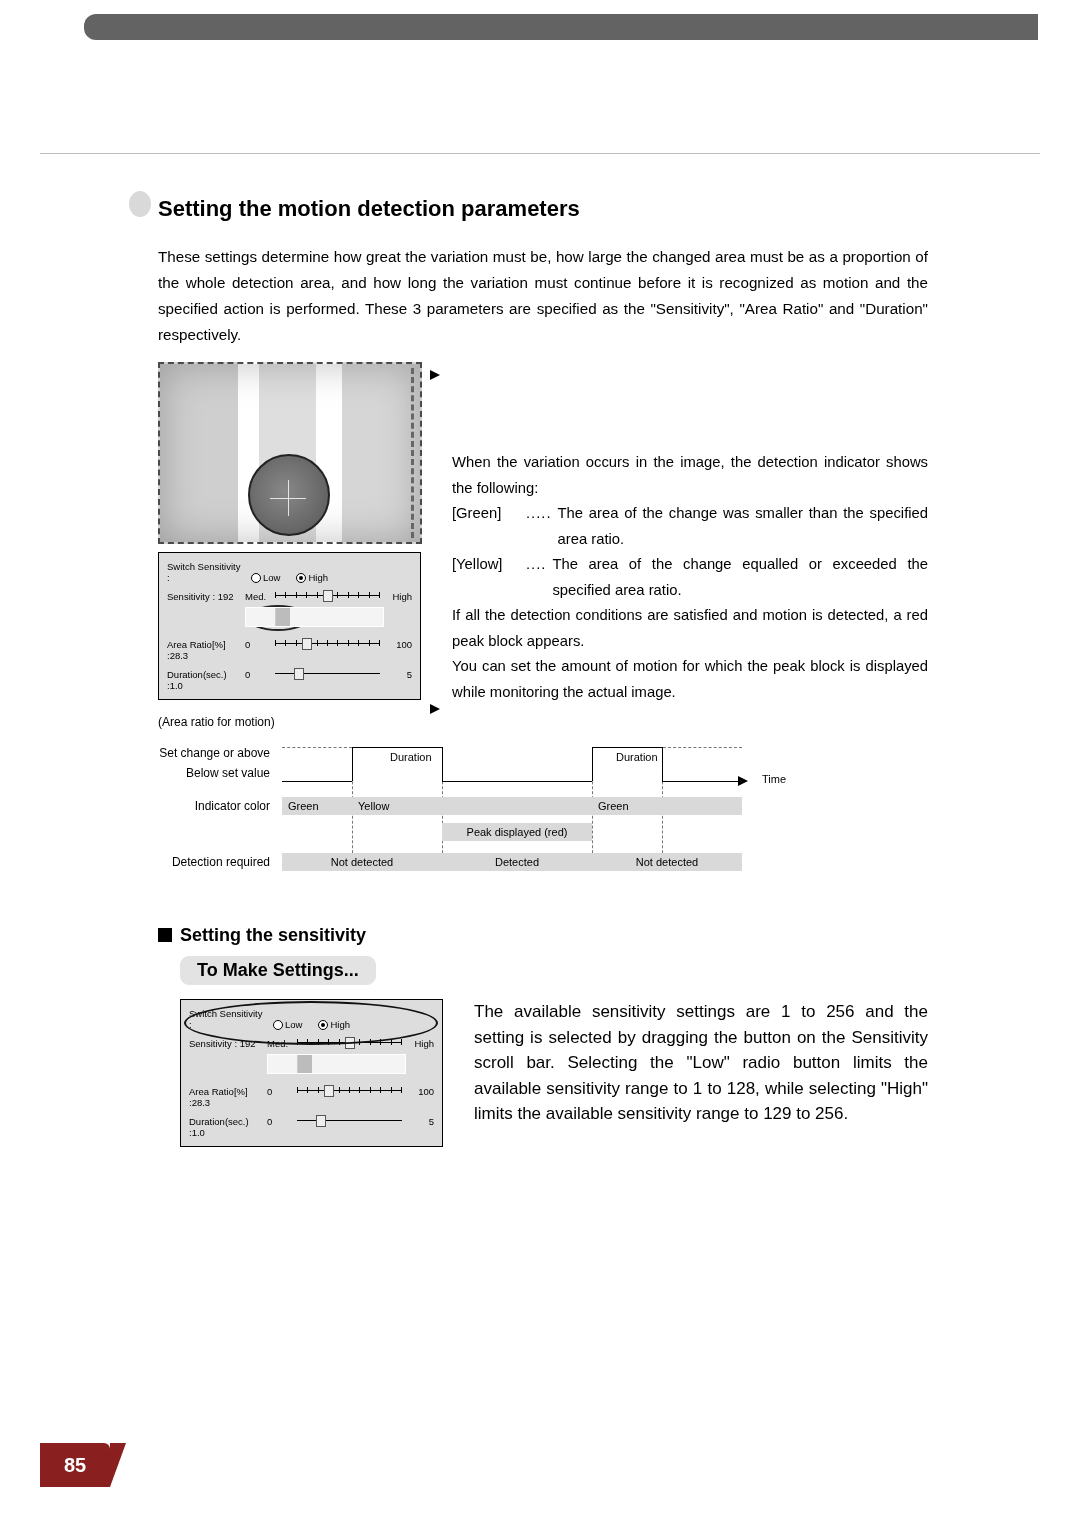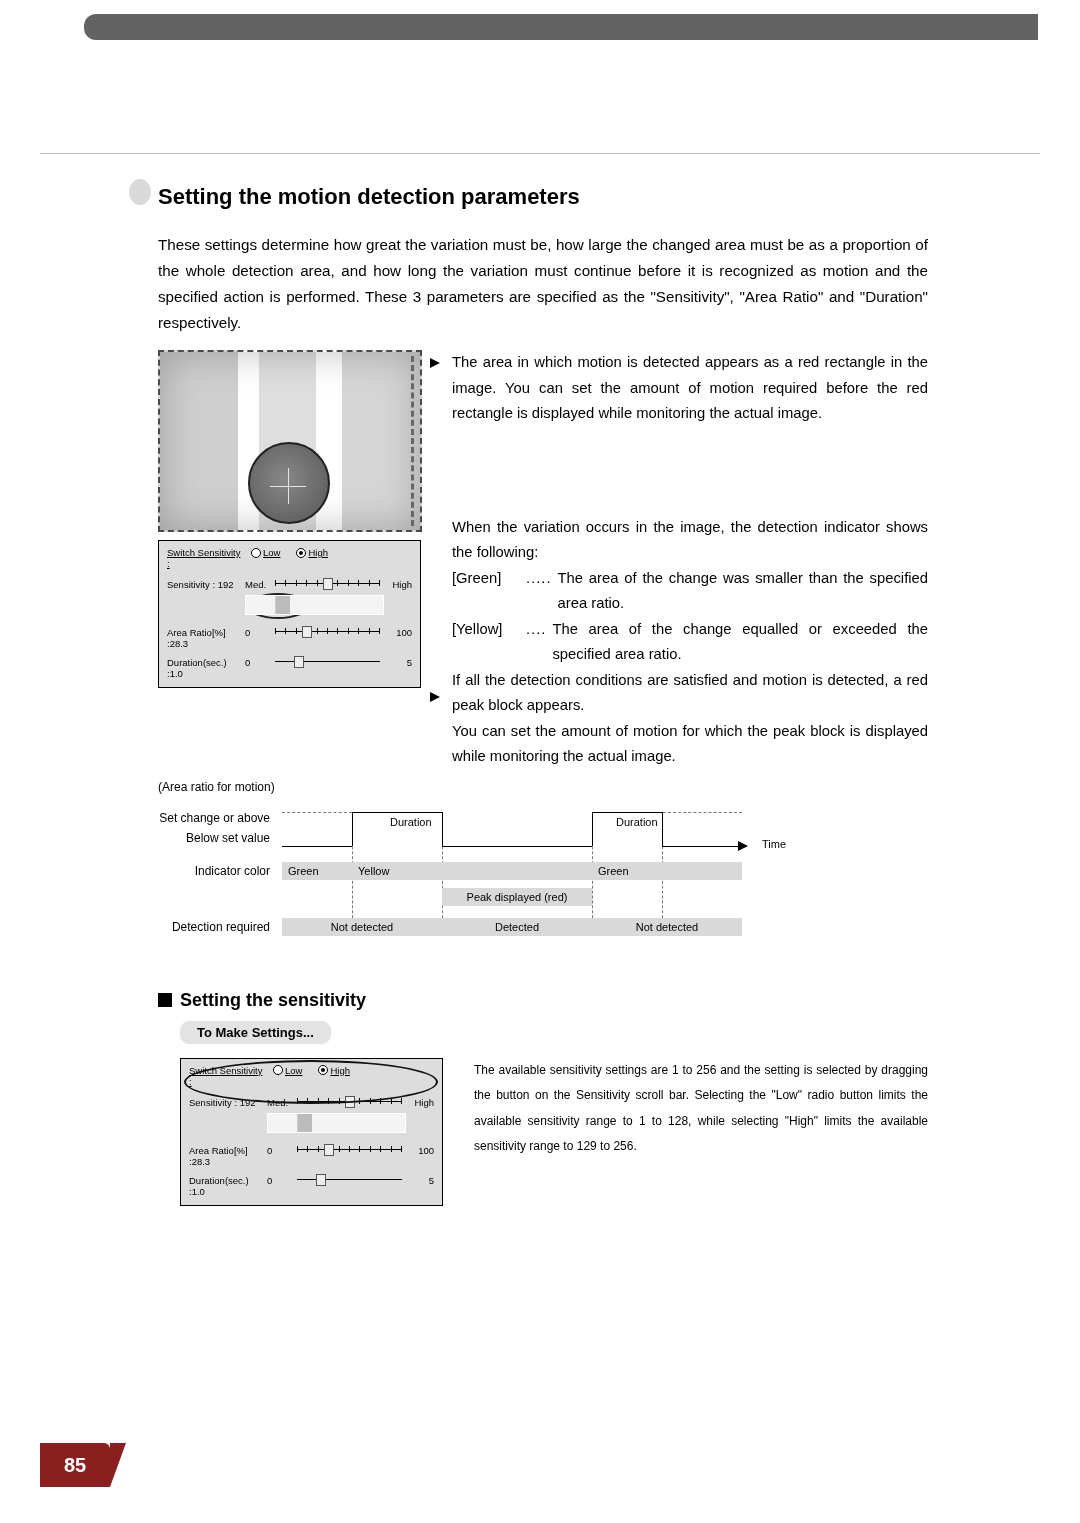--- a/index.html
+++ b/index.html
@@ -1,21 +1,21 @@
 <!DOCTYPE html>
 <html><head>
 <meta charset="utf-8">
 <style>
   * { box-sizing: border-box; margin: 0; padding: 0; }
   html, body { width: 1080px; background: #fff; font-family: Arial, Helvetica, sans-serif; color: #000; }
   .page { width: 1080px; height: 1523px; position: relative; }
   .topbar { position: absolute; top: 14px; left: 104px; right: 42px; height: 26px; background: #636363; border-radius: 0 0 0 0; }
   .topbar::before { content:""; position:absolute; left:-20px; top:0; width:20px; height:26px; background:#636363; border-top-left-radius: 12px; border-bottom-left-radius: 12px;}
   .hr { position: absolute; top: 153px; left: 40px; right: 40px; height: 1px; background: #bdbdbd; }
-  .content { position: absolute; top: 184px; left: 158px; width: 770px; }
+  .content { position: absolute; top: 196px; left: 158px; width: 770px; }
   .bullet-circle { position:absolute; left:-29px; top:-5px; width:22px; height:26px; background:#d9d9d9; border-radius: 11px / 13px; }
   h1.section { font-size: 22px; font-weight: bold; margin-bottom: 22px; position: relative; }
   p.intro { font-size: 15.2px; line-height: 26px; text-align: justify; margin-bottom: 14px; }
   .row1 { display:flex; gap: 30px; margin-bottom: 2px; }
   .figbox { width: 264px; }
   .camera-preview {
     width: 264px; height: 182px; border: 2px dashed #4a4a4a; position: relative;
     background:
       linear-gradient(90deg, #cfcfcf 0 30%, #fff 30% 38%, #dedede 38% 60%, #fff 60% 70%, #d6d6d6 70% 100%);
     box-shadow: inset 0 0 40px rgba(0,0,0,0.25);
@@ -29,21 +29,21 @@
   .camera-preview .cross::before, .camera-preview .cross::after {
     content:""; position:absolute; background:#fff; opacity:.8;
   }
   .camera-preview .cross::before { left:50%; top:0; bottom:0; width:1px; }
   .camera-preview .cross::after  { top:50%; left:0; right:0; height:1px; }
 
   .panel {
     width: 263px; background:#dddddd; border:1px solid #000; font-size: 9.5px;
     padding: 6px 8px 8px 8px; position: relative; margin-top: 8px;
   }
-  .panel .prow { display:flex; align-items:flex-start; height:24px; gap:6px;text-decoration:underline; }
+  .panel .prow { display:flex; align-items:flex-end; height:24px; gap:6px; }
   .panel .label { width:78px; }
   .panel .radio { display:inline-flex; align-items:center; gap:2px; margin-right:10px; }
   .panel .radio .dot { width:10px; height:10px; border:1px solid #000; border-radius:50%; background:#fff; display:inline-block; position:relative;}
   .panel .radio .dot.sel::after { content:""; position:absolute; inset:2px; border-radius:50%; background:#000; }
   .panel .track {
     flex:1; height:1px; background:#000; position:relative; margin:0 4px;
   }
   .panel .ticks { position:absolute; left:0; right:0; top:-3px; display:flex; justify-content:space-between; }
   .panel .ticks span { width:1px; height:6px; background:#000; }
   .panel .thumb {
@@ -87,30 +87,30 @@
   .timing .stepv { position:absolute; width:1px; background:#000; }
   .timing .tag   { position:absolute; font-size:11px; background:transparent;padding-left:8px; }
   .timing .band  { position:absolute; height:18px; background:#d9d9d9; font-size:11px; line-height:18px; padding-left:6px; }
   .timing .rowlabel { position:absolute; left:-136px; width:124px; text-align:right; font-size:12px; }
 
   h2.sub { font-size: 18px; font-weight: bold; margin-top: 42px; }
   h2.sub .sq { display:inline-block; width:14px; height:14px; background:#000; margin-right:8px; vertical-align:-1px; }
 
   .pill {
     display:inline-block; background:#e3e3e3; border:1px solid #e3e3e3; border-radius: 9px;
-    padding: 3px 16px; font-size: 13px; font-weight:bold; margin: 10px 0 8px 22px;
+    padding: 3px 16px; font-size: 18px; font-weight:bold; margin: 10px 0 8px 22px;
   }
 
   .row2 { display:flex; gap:30px; margin-top:6px; }
   .panel2wrap { width:264px; margin-left:22px; position:relative; }
   .panel2wrap .sens-oval {
     position:absolute; left:4px; top:2px; width:254px; height:44px; border:2px solid #111; border-radius:50%/50%;
     pointer-events:none;
   }
-  .rcol2 { flex:1; font-size:12px; line-height:25.5px; text-align:justify; }
+  .rcol2 { flex:1; font-size:17px; line-height:25.5px; text-align:justify; }
 
   .pgfoot {
     position:absolute; left:40px; bottom:36px; width:70px; height:44px;
     background:#8a1f1f; color:#fff; font-size:20px; font-weight:bold;
     display:flex; align-items:center; justify-content:center;
     border-top-right-radius: 6px;
   }
   .pgfoot::after{
     content:""; position:absolute; right:-16px; top:0; width:0; height:0;
     border-top:44px solid #8a1f1f; border-right:16px solid transparent;
@@ -218,21 +218,20 @@
             </div>
             <span class="max">5</span>
           </div>
         </div>
         <div style="position:absolute; left:262px; top:338px;">
           <span class="arrowhead-right" style="margin-left:10px;"></span>
         </div>
       </div>
 
       <div class="rcol">
-        <p>The area in which motion is detected appears as a red rectangle in the image. You can set the amount of motion required before the red rectangle is displayed while monitoring the actual image.</p>
 
         <div style="height:88px"></div>
 
         <p>When the variation occurs in the image, the detection indicator shows the following:</p>
         <div class="kvline">
           <span class="k">[Green]</span>
           <span class="dots">.....</span>
           <span class="v">The area of the change was smaller than the specified area ratio.</span>
         </div>
         <div class="kvline">

